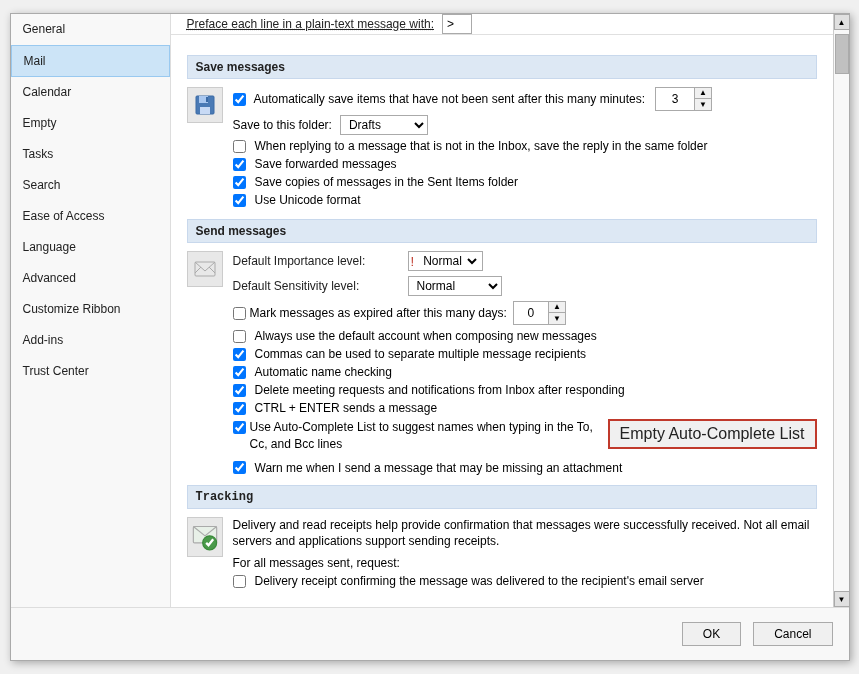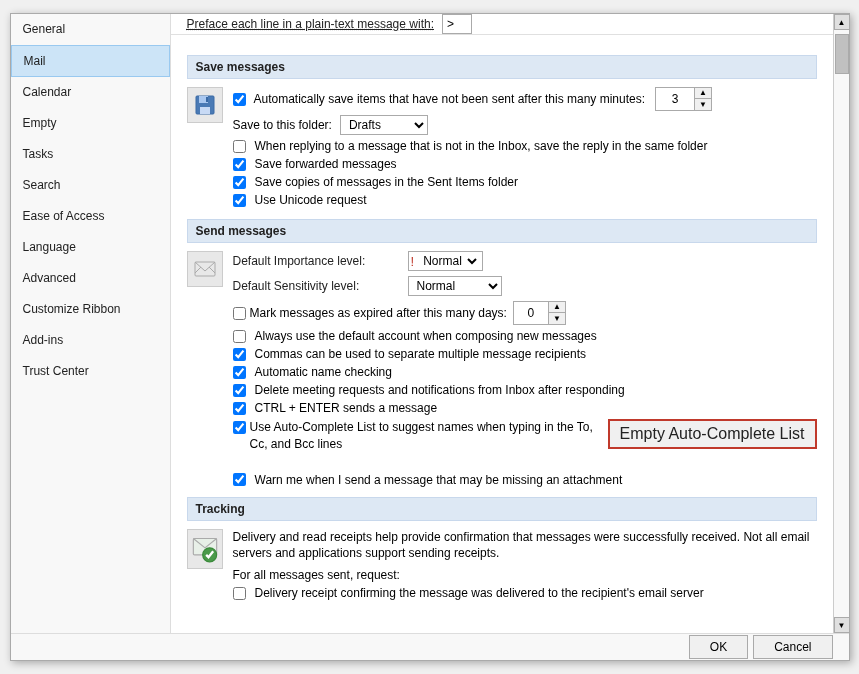--- a/index.html
+++ b/index.html
@@ -208,21 +208,21 @@
       border: 2px solid #c0392b;
       padding: 4px 10px;
       font-size: 16px;
       cursor: pointer;
       white-space: nowrap;
       color: #222;
     }
     .autocomplete-row {
       display: flex;
       align-items: flex-start;
-      margin-bottom: 20px;
+      margin-bottom: 8px;
     }
     .autocomplete-btn-area {
       margin-left: 10px;
       flex-shrink: 0;
     }
     .scrollbar {
       width: 16px;
       background: #f0f0f0;
       border-left: 1px solid #ccc;
       display: flex;
@@ -251,37 +251,38 @@
       background: #c0c0c0;
       border: 1px solid #aaa;
       position: absolute;
       top: 4px;
       left: 1px;
     }
     .dialog-footer {
       display: flex;
       justify-content: flex-end;
       align-items: flex-start;
-      padding: 1px 16px;
+      padding: 14px 16px;
       border-top: 1px solid #ddd;
       background: #f8f8f8;
-      gap: 5px;
+      gap: 12px;
     }
     .footer-btn {
       padding: 4px 20px;
       font-size: 12px;
       cursor: pointer;
       border: 1px solid #aaa;
       background: #f0f0f0;
     }
     .footer-btn.ok {
       background: #f0f0f0;
     }
     .tracking-section {
       margin-top: 4px;
+      font-family: Liberation Mono, monospace;
     }
     .tracking-icon-row {
       display: flex;
       align-items: flex-start;
       margin-top: 6px;
     }
     .tracking-icon {
       width: 36px;
       height: 40px;
       background: #e8e8e8;
@@ -407,21 +408,21 @@
               </div>
               <div class="option-row">
                 <label>
                   <input type="checkbox" checked="" style="">
                   <span>Save copies of messages in the Sent Items folder</span>
                 </label>
               </div>
               <div class="option-row">
                 <label>
                   <input type="checkbox" checked="" style="">
-                  <span>Use Unicode request</span>
+                  <span>Use Unicode format</span>
                 </label>
               </div>
             </div>
           </div>
 
           <div class="section-header">
             <span>Send messages</span>
           </div>
 
           <div class="save-icon-row">

